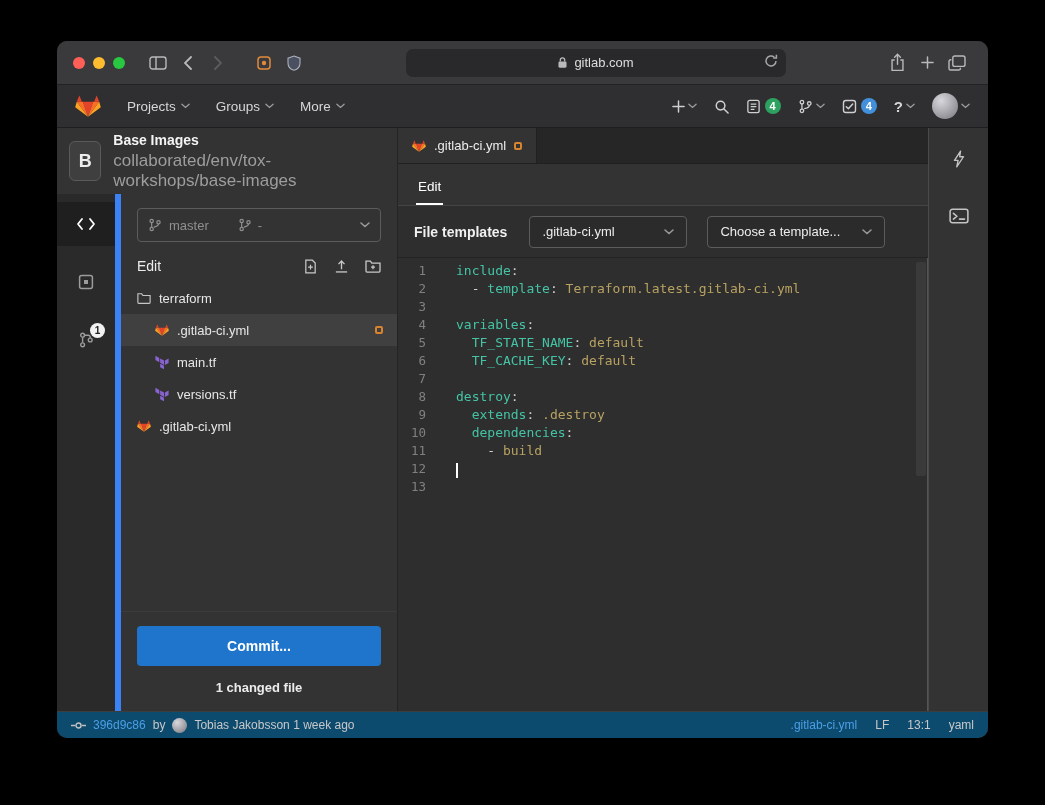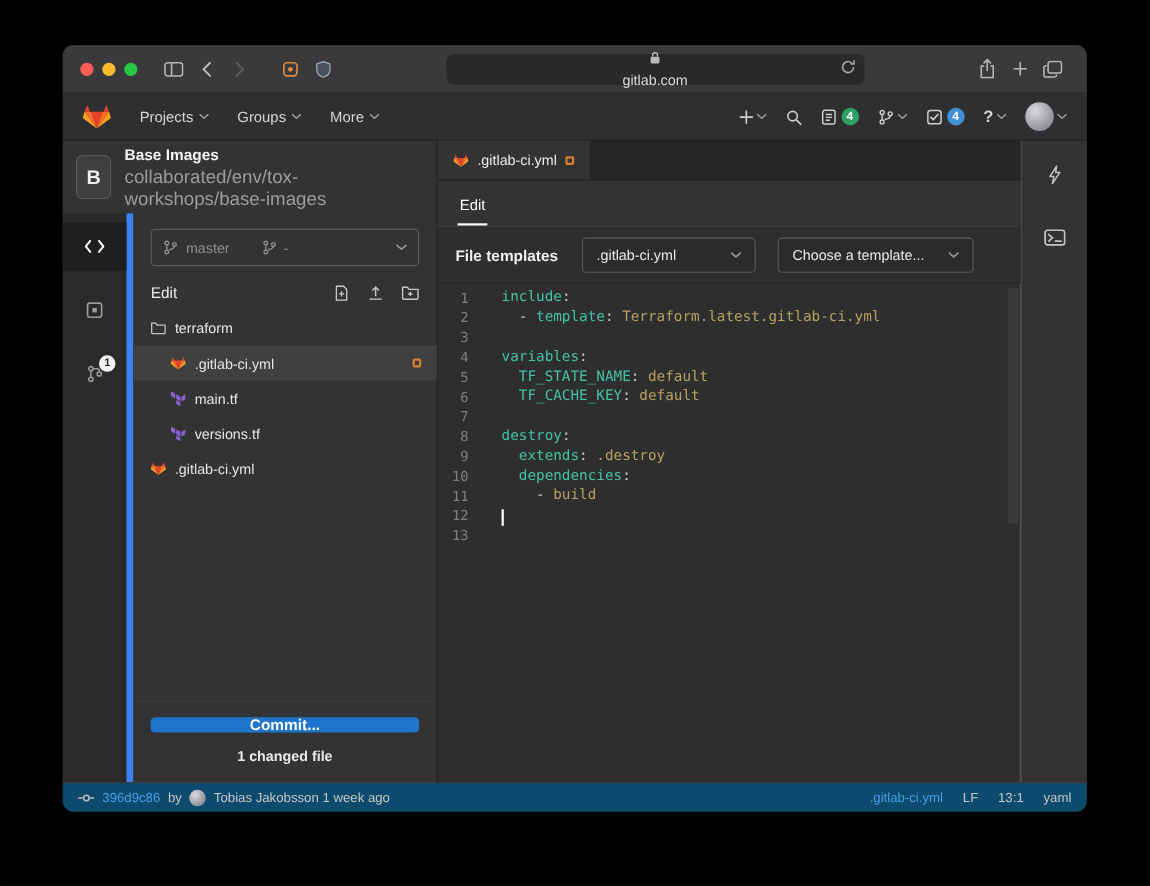--- a/index.html
+++ b/index.html
@@ -11,21 +11,21 @@
   .toolbar { flex:0 0 44px; background:#3a3a3c; border-bottom:1px solid #232325; display:flex; align-items:center; padding:0 16px; }
   .tl-group { display:flex; gap:8px; margin-right:18px; }
   .tl { width:12px; height:12px; border-radius:50%; }
   .tl-red{background:#ff5f57}.tl-yellow{background:#febc2e}.tl-green{background:#28c840}
   .tb-btn { color:#b9b9bb; display:flex; align-items:center; justify-content:center; width:30px; height:28px; }
   .tb-btn.dim { color:#5c5c5e; }
   .tb-spacer { flex:1; }
   .ext { color:#e08a3c; }
   .shield { color:#aab0bc; }
   .url-bar { width:380px; height:28px; background:#29292b; border-radius:7px; position:relative;
-             display:flex; align-items:center; justify-content:center; gap:6px; color:#dedede; font-size:13px;flex-direction:column; }
+             display:flex; align-items:center; justify-content:center; gap:6px; color:#dedede; font-size:13px; }
   .url-bar .lock { color:#b9b9bb; }
   .reload { position:absolute; right:8px; top:5px; color:#a5a5a7; }
 
   
   .gl-nav { flex:0 0 43px; background:#2f2f31; border-bottom:1px solid #1e1e20; display:flex; align-items:center; padding:0 18px; }
   .gl-logo { margin-right:26px; display:flex; }
   .nav-item { display:flex; align-items:center; gap:5px; color:#d6d6d8; font-size:13.5px; margin-right:26px; cursor:default; }
   .chev { color:#9a9a9c; }
   .nav-right { margin-left:auto; display:flex; align-items:center; gap:17px; color:#cfcfd1; }
   .nav-ic { display:flex; align-items:center; gap:3px; }
@@ -64,21 +64,21 @@
   .tree { }
   .tree-row { height:32px; display:flex; align-items:center; gap:8px; padding-left:16px; font-size:13px; color:#e6e6e6; position:relative; }
   .tree-row.ind1 { padding-left:34px; }
   .tree-row.sel { background:#404040; }
   .moddot { position:absolute; right:14px; width:8px; height:8px; border:2px solid var(--modified,#d9832f); border-radius:2px; }
   .icon14 { width:14px; height:14px; flex:0 0 14px; }
   .foldic { color:#c6c6c6; }
   .tfic { color:var(--tf,#8a63d2); }
 
   .panel-bottom { margin-top:auto; border-top:1px solid #3c3c3c; padding:14px 16px 0; }
-  .commit-btn { height:14px; background:var(--accent,#1f75cb); border-radius:4px; color:#fff; font-weight:bold; font-size:14px;
+  .commit-btn { height:40px; background:var(--accent,#1f75cb); border-radius:4px; color:#fff; font-weight:bold; font-size:14px;
                 display:flex; align-items:center; justify-content:center; cursor:pointer;text-align:center; }
   .changed { text-align:center; color:#ececec; font-size:13px; font-weight:bold; padding:14px 0 16px; }
 
   
   .main { flex:1; display:flex; flex-direction:column; min-width:0; background:#2e2e2e; border-left:1px solid #242424; }
   .tab-bar { flex:0 0 36px; background:#262626; display:flex; border-bottom:1px solid #202020; }
   .tab { display:flex; align-items:center; gap:8px; padding:0 14px; background:#333333; color:#ededed; font-size:13px; border-right:1px solid #202020; }
   .tabdot { width:8px; height:8px; border:2px solid var(--modified,#d9832f); border-radius:2px; }
   .subtab-bar { flex:0 0 42px; background:#333333; border-bottom:1px solid #454545; display:flex; align-items:flex-end; padding:0 18px; }
   .subtab { color:#fff; font-size:13.5px; padding:10px 2px 9px; border-bottom:2px solid #fff; }

